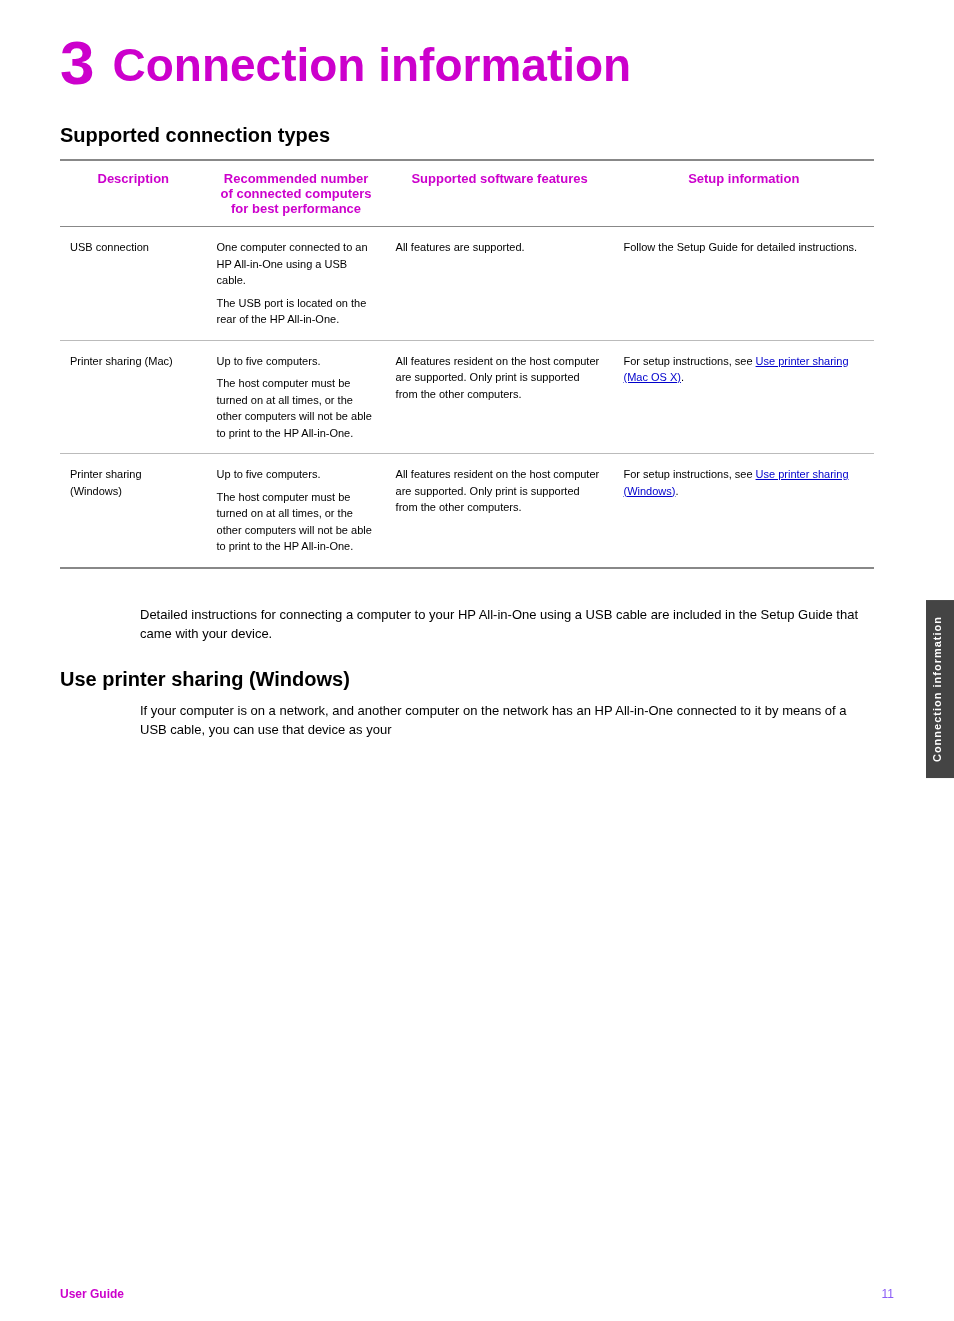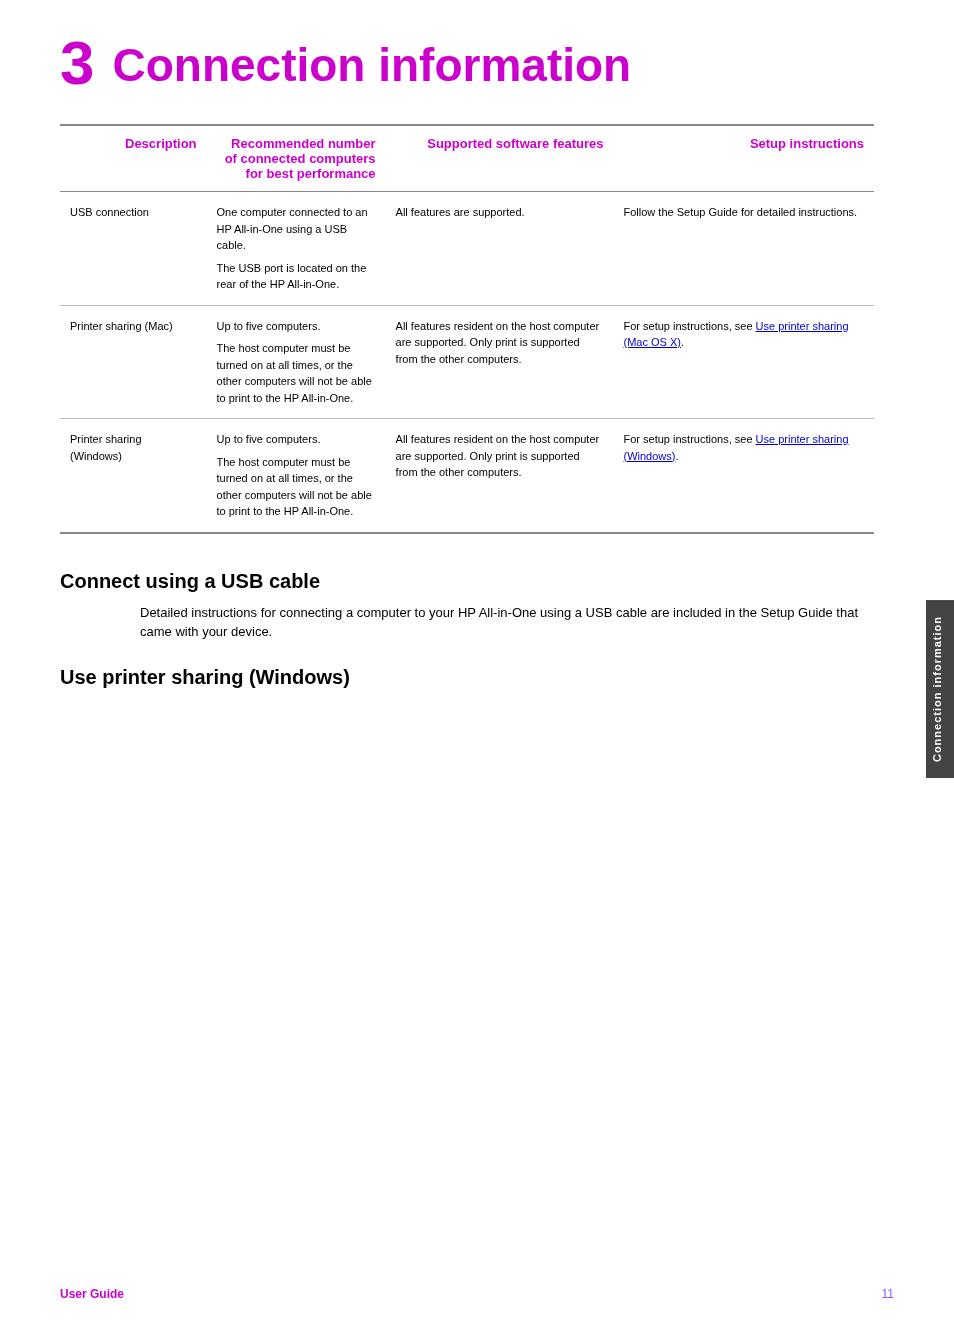--- a/index.html
+++ b/index.html
@@ -59,21 +59,21 @@
     .conn-table {
       width: 100%;
       border-collapse: collapse;
       margin-bottom: 36px;
     }
 
     .conn-table th {
       color: #cc00cc;
       font-weight: bold;
       font-size: 13px;
-      text-align: right;
+      text-align: center;
       padding: 10px 10px;
       border-top: 2px solid #888;
       border-bottom: 1px solid #888;
       vertical-align: top;
     }
 
     .conn-table td {
       padding: 12px 10px;
       vertical-align: top;
       font-size: 11px;
@@ -160,28 +160,29 @@
 
 <div class="page-container">
 
   <div class="chapter-header">
     <div class="chapter-number">3</div>
     <div class="chapter-title">Connection information</div>
   </div>
 
 
   <div>
+    <h2 class="section-heading">Supported connection types</h2>
 
     <table class="conn-table">
       <thead>
         <tr>
           <th class="col-desc">Description</th>
           <th class="col-rec">Recommended number of connected computers for best performance</th>
           <th class="col-feat">Supported software features</th>
-          <th class="col-inst">Setup instructions</th>
+          <th class="col-inst">Setup information</th>
         </tr>
       </thead>
       <tbody>
 
         <tr>
           <td>
             <span>USB connection</span>
           </td>
           <td>
             <p>One computer connected to an HP All-in-One using a USB cable.</p>
@@ -224,26 +225,26 @@
           </td>
           <td>
             <span>For setup instructions, see </span><span class="link-text">Use printer sharing (Windows)</span><span>.</span>
           </td>
         </tr>
       </tbody>
     </table>
   </div>
 
   <div>
-    <h2 class="sub-section-heading">Connect using a USB cable</h2>
     <p class="sub-section-text">Detailed instructions for connecting a computer to your HP All-in-One using a USB cable are included in the Setup Guide that came with your device.</p>
   </div>
 
   <div>
     <h2 class="sub-section-heading">Use printer sharing (Windows)</h2>
+    <p class="sub-section-text">If your computer is on a network, and another computer on the network has an HP All-in-One connected to it by means of a USB cable, you can use that device as your</p>
   </div>
 
 </div>
 
 <div class="side-tab">Connection information</div>
 
 <div class="page-footer">
   <span class="footer-left">User Guide</span>
   <span class="footer-right">11</span>
 </div>

